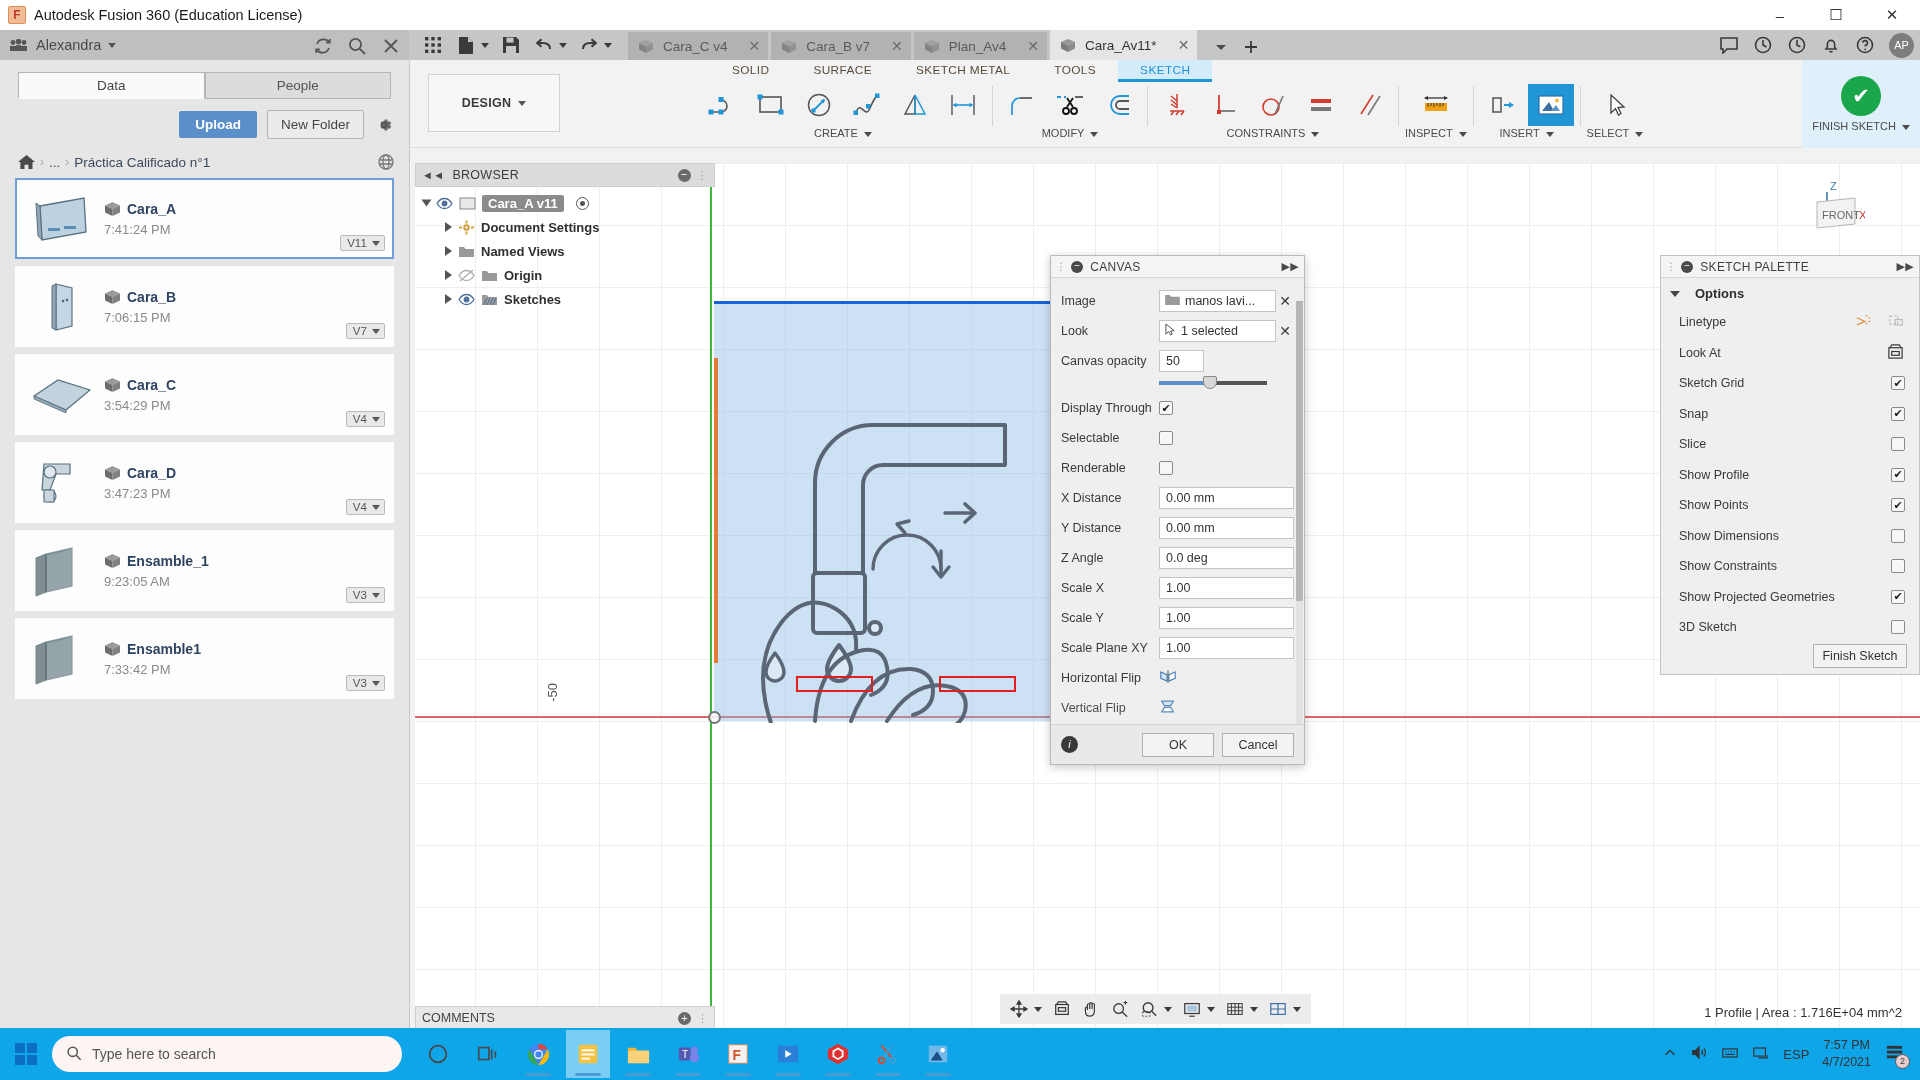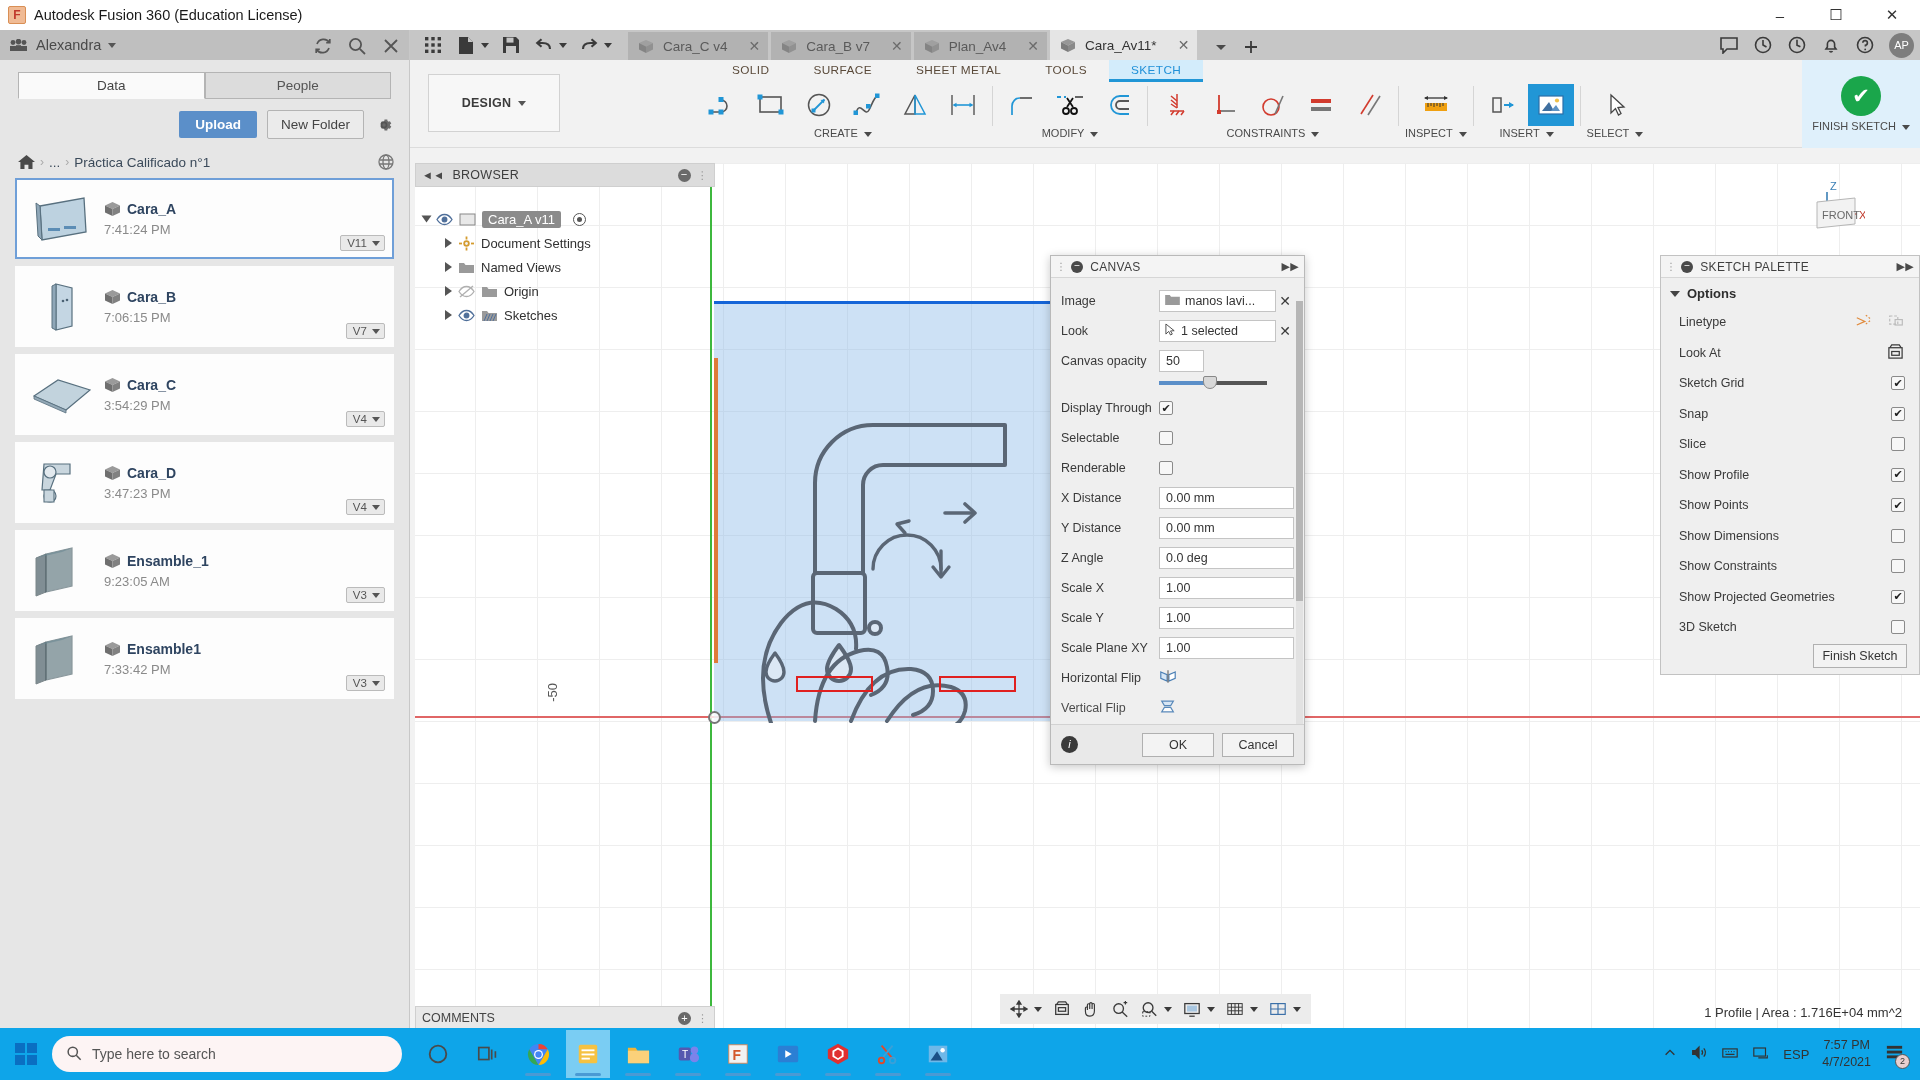--- a/index.html
+++ b/index.html
@@ -108,21 +108,21 @@
     display:flex; align-items:center; justify-content:center; color:#fff; font-size:21px; }
 
   
   .browser { position:absolute; left:5px; top:133px; width:300px; }
   .br-head { height:24px; background:#dcdcdc; display:flex; align-items:center;
     padding:0 6px; font-size:12.5px; color:#3d3d3d; letter-spacing:.3px; border:1px solid #cfcfcf;}
   .br-arrows { margin-right:8px; color:#4a4a4a; font-size:11px;}
   .br-min { margin-left:auto; width:13px;height:13px; border-radius:50%; background:#6a6a6a;
     color:#fff; font-size:11px; line-height:11px; text-align:center;}
   .br-grip { margin-left:6px; color:#999; font-size:11px;}
-  .tree { padding-top:20px; }
+  .tree { padding-top:4px;font-weight:bold; }
   .trow { display:flex; align-items:center; height:24px; gap:6px; padding-left:8px; font-size:13px; color:#303030;}
   .tri { width:0;height:0; border-top:5px solid transparent; border-bottom:5px solid transparent;
     border-left:7px solid #555; }
   .eye { width:17px;height:13px; color:#4f6f9a;}
   .t-ico { width:17px;height:15px; }
   .trow.sel .tname { background:#8b8b8b; color:#fff; padding:1px 6px; border-radius:2px;}
   .radio-dot { width:13px;height:13px;border-radius:50%;border:1.5px solid #555; position:relative;}
   .radio-dot::after{content:'';position:absolute;left:3px;top:3px;width:5px;height:5px;border-radius:50%;background:#555;}
 
   
@@ -203,21 +203,21 @@
     font-size:12.5px; color:#333; margin-left:8px; font-family:inherit;}
   .cv-foot .fbtn:first-of-type { margin-left:auto; }
   .scrollbar { position:absolute; right:1px; top:23px; width:7px; height:430px; background:#e2e2e2;}
   .scrollbar i { position:absolute; left:0; top:0; width:7px; height:300px; background:#b6b6b6; display:block;}
 
   
   .spal { position:absolute; right:0; top:255px; width:260px; height:420px;
     background:#efefef; border:1px solid #c2c2c2; z-index:35;}
   .sp-head { height:22px; background:#f4f4f4; border-bottom:1px solid #d6d6d6;
     display:flex; align-items:center; padding:0 5px; font-size:12px; color:#3f3f3f; letter-spacing:.3px;}
-  .sp-opt-h { display:flex; align-items:center; gap:7px; padding:8px 0 6px 9px;
+  .sp-opt-h { display:flex; align-items:center; gap:15px; padding:8px 0 6px 9px;
     font-size:13px; font-weight:bold; color:#2e2e2e;}
   .sp-tri { width:0;height:0;border-left:5px solid transparent;border-right:5px solid transparent;
     border-top:6px solid #444;}
   .sp-row { display:flex; align-items:center; height:30.5px; padding:0 14px 0 18px;}
   .sp-lab { font-size:12.5px; color:#3a3a3a;}
   .sp-ctl { margin-left:auto; display:flex; align-items:center; gap:14px;}
   .sp-foot { position:absolute; left:0; right:0; bottom:0; height:36px;
     display:flex; align-items:center; justify-content:flex-end; padding-right:12px;}
 
   
@@ -601,21 +601,21 @@
     <div class="ribbon">
       <div class="wsbox">
         <span>DESIGN</span>
         <span class="caret"></span>
       </div>
 
       <div class="ribzone">
         <div class="tabrow" style="left:140px;">
           <div class="rtab">SOLID</div>
           <div class="rtab">SURFACE</div>
-          <div class="rtab">SHEET METAL</div>
+          <div class="rtab">SKETCH METAL</div>
           <div class="rtab">TOOLS</div>
           <div class="rtab active">SKETCH</div>
         </div>
 
         <div class="toolrow" style="left:130px;">
 
           <div class="tgroup">
             <div class="ticons">
               <span class="titem">
                   <svg viewBox="0 0 32 26" width="32" height="26" fill="none" stroke="#555" stroke-width="1.6">

